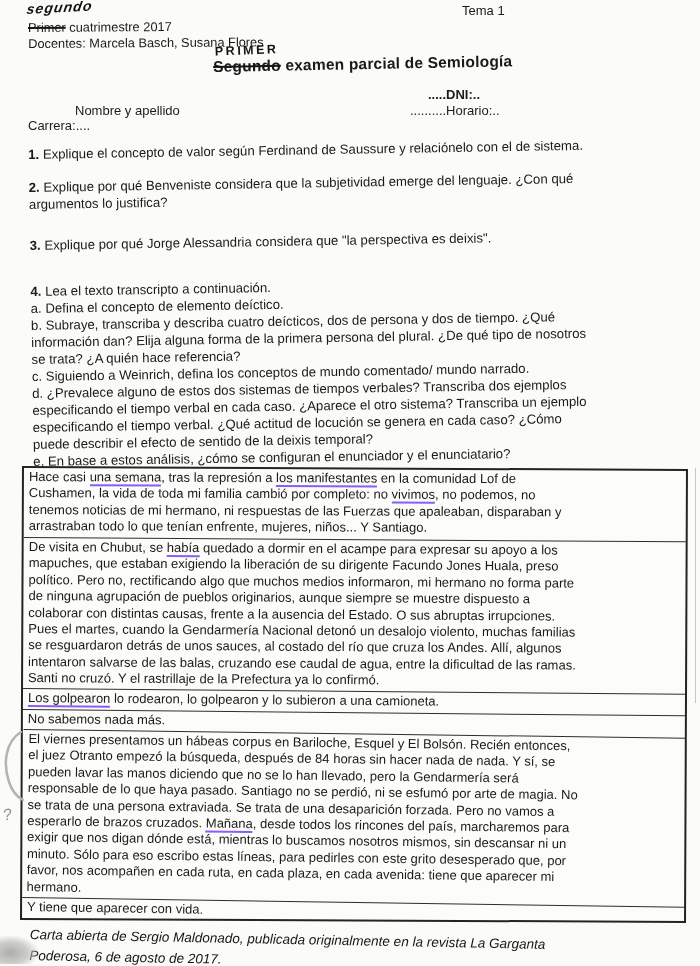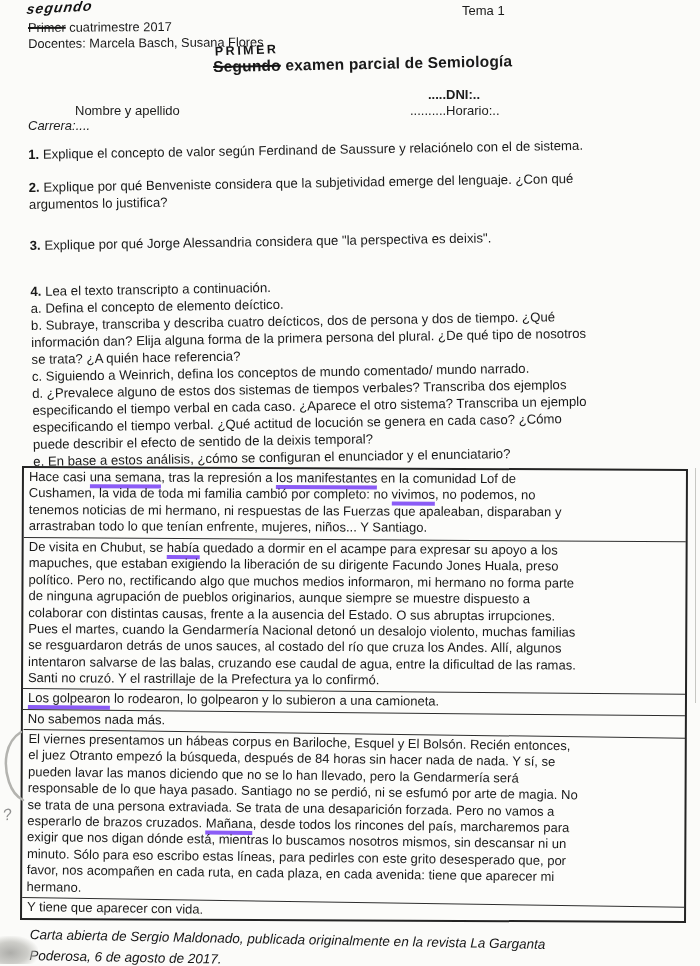--- a/index.html
+++ b/index.html
@@ -28,21 +28,21 @@
   .title-wrap{left:213px;top:58px;transform:rotate(-1.1deg);transform-origin:0 0;}
   .hand-primer{
     position:absolute;left:2px;top:-14px;
     font-size:12.5px;font-weight:bold;letter-spacing:2.5px;color:#141414;
     transform:rotate(-1deg);
   }
   .exam-title{font-size:15.5px;font-weight:bold;white-space:nowrap;letter-spacing:0.2px;}
   .watermark{left:540px;top:83px;font-size:26.5px;color:#242424;letter-spacing:0.5px;}
   .fld{font-size:13px;color:#1c1c1c;}
   .fld-name{left:28px;top:103px;margin-left:47px;}
-  .fld-career{left:28px;top:118px;font-style:italic;}
+  .fld-career{left:28px;top:118px;}
   .fld-dni{left:428px;top:87px;font-weight:bold;}
   .fld-horario{left:410px;top:103px;}
   
   .questions{
     left:28px;top:146px;width:655px;
     font-size:13.2px;line-height:17px;
     transform:rotate(-0.95deg);transform-origin:0 0;
   }
   .questions p{margin:0;}
   .q1{margin-bottom:16px !important;}
@@ -62,21 +62,21 @@
     font-size:13px;line-height:16.4px;
     transform-origin:0 50%;
   }
   .row + .row{border-top:1.6px solid #2e2e2e;}
   .r2{transform:rotate(0.12deg);}
   .r3{transform:rotate(0.25deg);}
   .r4{transform:rotate(0.3deg);}
   .r5{transform:rotate(0.5deg);}
   .r6{transform:rotate(0.6deg);}
   .u-pencil{
-    border-bottom:4px solid #8b5cf6;
+    border-bottom:2px solid #8b5cf6;
     padding-bottom:0px;
   }
   
   .citation{
     left:30px;top:924px;width:640px;
     font-size:13.5px;font-style:italic;line-height:21px;
     transform:rotate(1.1deg);transform-origin:0 0;
     color:#151515;
   }
   

